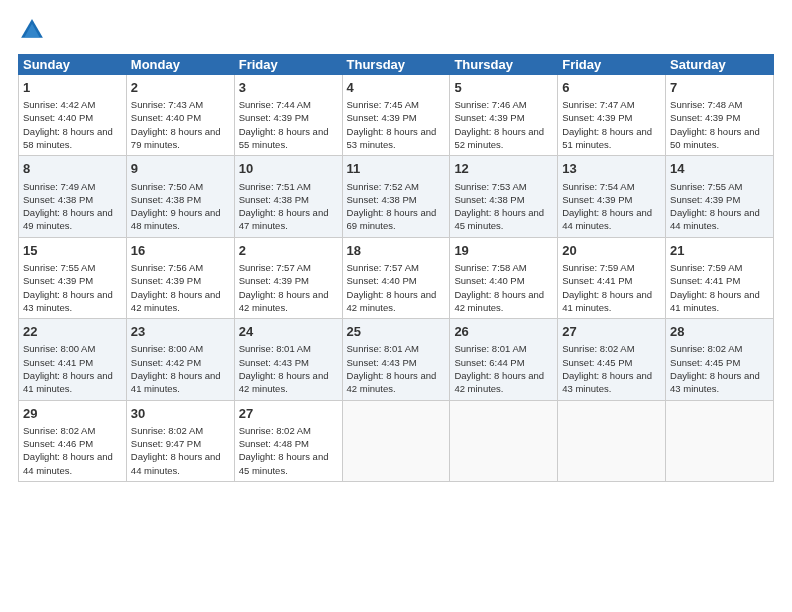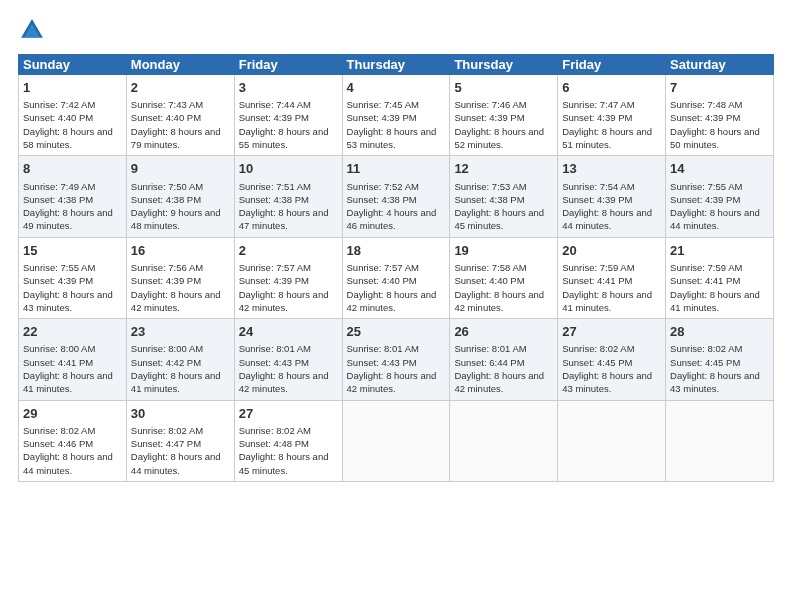--- a/index.html
+++ b/index.html
@@ -123,33 +123,33 @@
           <th>Monday</th>
           <th>Friday</th>
           <th>Thursday</th>
           <th>Thursday</th>
           <th>Friday</th>
           <th>Saturday</th>
         </tr>
     </thead>
     <tbody id="calendar-body">
     <tr>
-          <td><span class="day-num">1</span><span>Sunrise: 7:42 AM</span><br><span>Sunset: 4:40 PM</span><br><span>Daylight: 8 hours and 58 minutes.</span></td>
+          <td><span class="day-num">1</span><span>Sunrise: 4:42 AM</span><br><span>Sunset: 4:40 PM</span><br><span>Daylight: 8 hours and 58 minutes.</span></td>
           <td><span class="day-num">2</span><span>Sunrise: 7:43 AM</span><br><span>Sunset: 4:40 PM</span><br><span>Daylight: 8 hours and 79 minutes.</span></td>
           <td><span class="day-num">3</span><span>Sunrise: 7:44 AM</span><br><span>Sunset: 4:39 PM</span><br><span>Daylight: 8 hours and 55 minutes.</span></td>
           <td><span class="day-num">4</span><span>Sunrise: 7:45 AM</span><br><span>Sunset: 4:39 PM</span><br><span>Daylight: 8 hours and 53 minutes.</span></td>
           <td><span class="day-num">5</span><span>Sunrise: 7:46 AM</span><br><span>Sunset: 4:39 PM</span><br><span>Daylight: 8 hours and 52 minutes.</span></td>
           <td><span class="day-num">6</span><span>Sunrise: 7:47 AM</span><br><span>Sunset: 4:39 PM</span><br><span>Daylight: 8 hours and 51 minutes.</span></td>
           <td><span class="day-num">7</span><span>Sunrise: 7:48 AM</span><br><span>Sunset: 4:39 PM</span><br><span>Daylight: 8 hours and 50 minutes.</span></td>
         </tr>
         <tr>
           <td><span class="day-num">8</span><span>Sunrise: 7:49 AM</span><br><span>Sunset: 4:38 PM</span><br><span>Daylight: 8 hours and 49 minutes.</span></td>
           <td><span class="day-num">9</span><span>Sunrise: 7:50 AM</span><br><span>Sunset: 4:38 PM</span><br><span>Daylight: 9 hours and 48 minutes.</span></td>
           <td><span class="day-num">10</span><span>Sunrise: 7:51 AM</span><br><span>Sunset: 4:38 PM</span><br><span>Daylight: 8 hours and 47 minutes.</span></td>
-          <td><span class="day-num">11</span><span>Sunrise: 7:52 AM</span><br><span>Sunset: 4:38 PM</span><br><span>Daylight: 4 hours and 46 minutes.</span></td>
+          <td><span class="day-num">11</span><span>Sunrise: 7:52 AM</span><br><span>Sunset: 4:38 PM</span><br><span>Daylight: 8 hours and 69 minutes.</span></td>
           <td><span class="day-num">12</span><span>Sunrise: 7:53 AM</span><br><span>Sunset: 4:38 PM</span><br><span>Daylight: 8 hours and 45 minutes.</span></td>
           <td><span class="day-num">13</span><span>Sunrise: 7:54 AM</span><br><span>Sunset: 4:39 PM</span><br><span>Daylight: 8 hours and 44 minutes.</span></td>
           <td><span class="day-num">14</span><span>Sunrise: 7:55 AM</span><br><span>Sunset: 4:39 PM</span><br><span>Daylight: 8 hours and 44 minutes.</span></td>
         </tr>
         <tr>
           <td><span class="day-num">15</span><span>Sunrise: 7:55 AM</span><br><span>Sunset: 4:39 PM</span><br><span>Daylight: 8 hours and 43 minutes.</span></td>
           <td><span class="day-num">16</span><span>Sunrise: 7:56 AM</span><br><span>Sunset: 4:39 PM</span><br><span>Daylight: 8 hours and 42 minutes.</span></td>
           <td><span class="day-num">2</span><span>Sunrise: 7:57 AM</span><br><span>Sunset: 4:39 PM</span><br><span>Daylight: 8 hours and 42 minutes.</span></td>
           <td><span class="day-num">18</span><span>Sunrise: 7:57 AM</span><br><span>Sunset: 4:40 PM</span><br><span>Daylight: 8 hours and 42 minutes.</span></td>
           <td><span class="day-num">19</span><span>Sunrise: 7:58 AM</span><br><span>Sunset: 4:40 PM</span><br><span>Daylight: 8 hours and 42 minutes.</span></td>
@@ -160,21 +160,21 @@
           <td><span class="day-num">22</span><span>Sunrise: 8:00 AM</span><br><span>Sunset: 4:41 PM</span><br><span>Daylight: 8 hours and 41 minutes.</span></td>
           <td><span class="day-num">23</span><span>Sunrise: 8:00 AM</span><br><span>Sunset: 4:42 PM</span><br><span>Daylight: 8 hours and 41 minutes.</span></td>
           <td><span class="day-num">24</span><span>Sunrise: 8:01 AM</span><br><span>Sunset: 4:43 PM</span><br><span>Daylight: 8 hours and 42 minutes.</span></td>
           <td><span class="day-num">25</span><span>Sunrise: 8:01 AM</span><br><span>Sunset: 4:43 PM</span><br><span>Daylight: 8 hours and 42 minutes.</span></td>
           <td><span class="day-num">26</span><span>Sunrise: 8:01 AM</span><br><span>Sunset: 6:44 PM</span><br><span>Daylight: 8 hours and 42 minutes.</span></td>
           <td><span class="day-num">27</span><span>Sunrise: 8:02 AM</span><br><span>Sunset: 4:45 PM</span><br><span>Daylight: 8 hours and 43 minutes.</span></td>
           <td><span class="day-num">28</span><span>Sunrise: 8:02 AM</span><br><span>Sunset: 4:45 PM</span><br><span>Daylight: 8 hours and 43 minutes.</span></td>
         </tr>
         <tr>
           <td><span class="day-num">29</span><span>Sunrise: 8:02 AM</span><br><span>Sunset: 4:46 PM</span><br><span>Daylight: 8 hours and 44 minutes.</span></td>
-          <td><span class="day-num">30</span><span>Sunrise: 8:02 AM</span><br><span>Sunset: 4:47 PM</span><br><span>Daylight: 8 hours and 44 minutes.</span></td>
+          <td><span class="day-num">30</span><span>Sunrise: 8:02 AM</span><br><span>Sunset: 9:47 PM</span><br><span>Daylight: 8 hours and 44 minutes.</span></td>
           <td><span class="day-num">27</span><span>Sunrise: 8:02 AM</span><br><span>Sunset: 4:48 PM</span><br><span>Daylight: 8 hours and 45 minutes.</span></td>
           <td class="empty-cell"></td>
           <td class="empty-cell"></td>
           <td class="empty-cell"></td>
           <td class="empty-cell"></td>
         </tr>
       </tbody>
   </table>
 </div>
 

